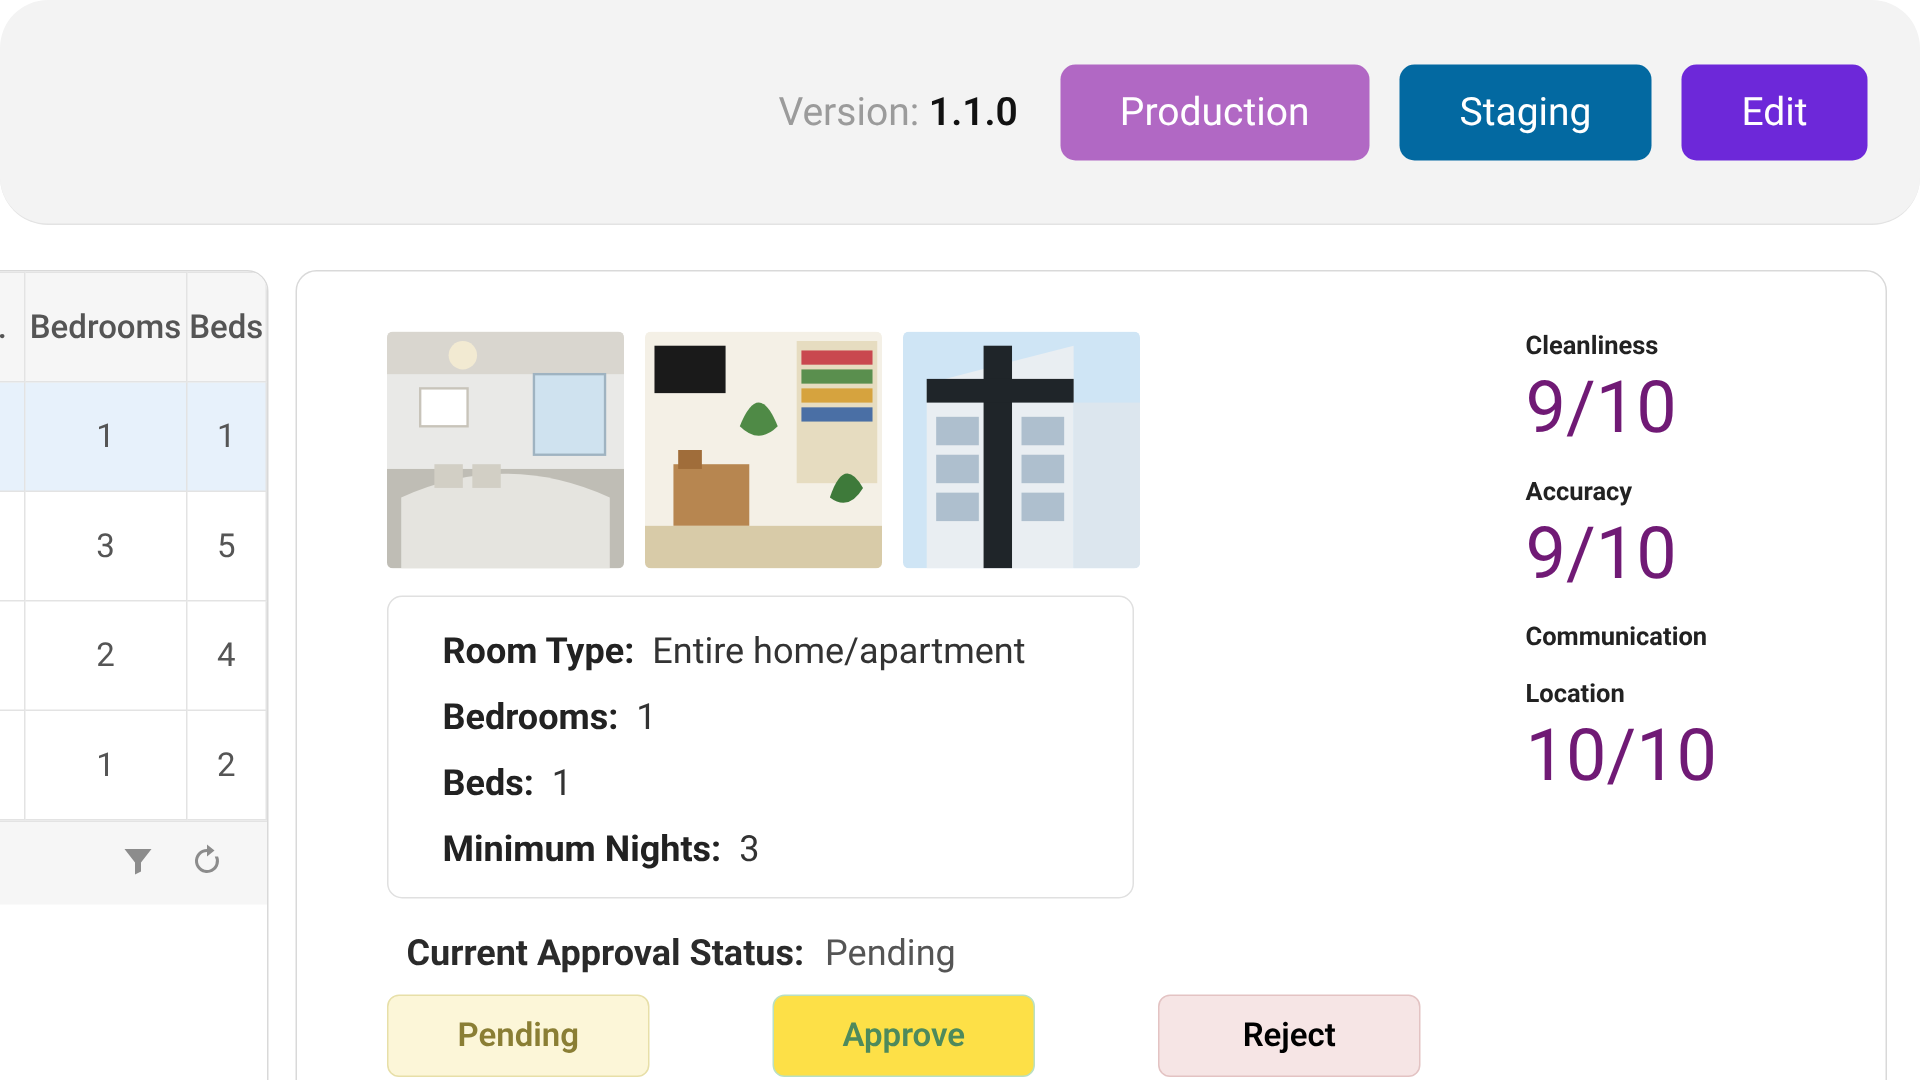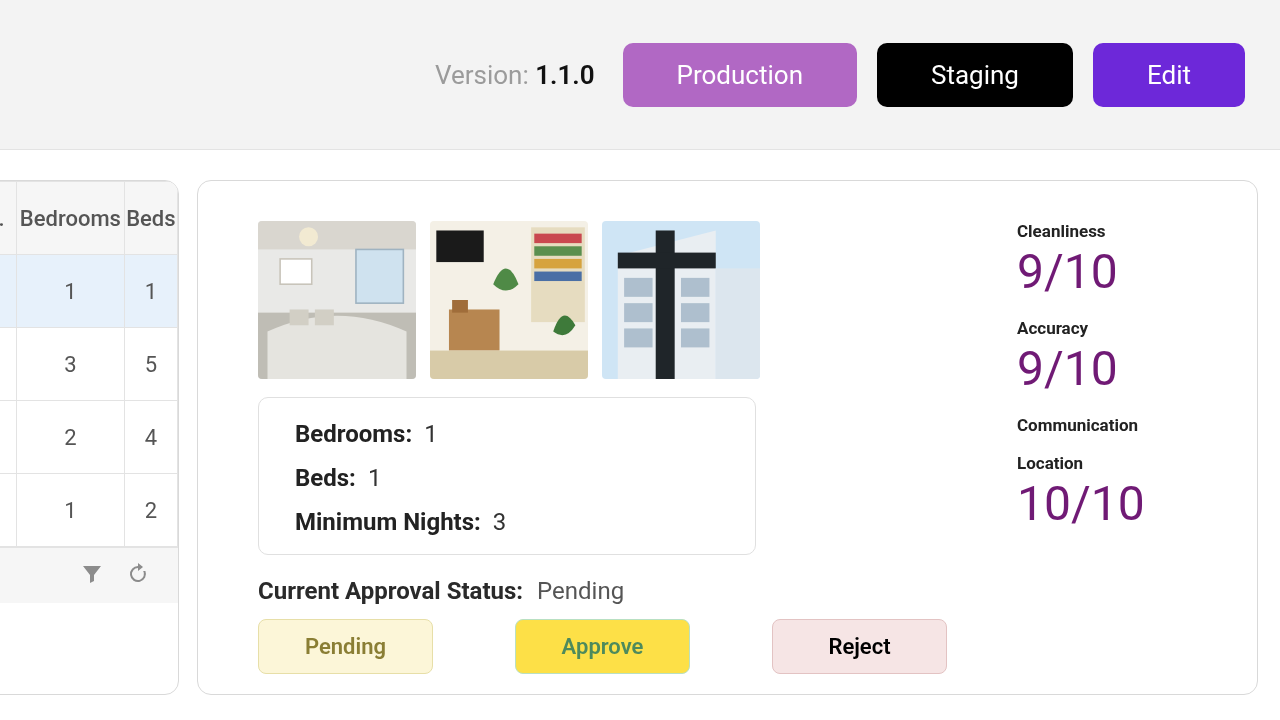--- a/index.html
+++ b/index.html
@@ -13,41 +13,42 @@
   
   .header {
     height: 150px;
     background: #f3f3f3;
     border-bottom: 1px solid #e3e3e3;
     display: flex;
     align-items: center;
     justify-content: flex-end;
     padding-right: 35px;
     gap: 20px;
+    border-radius: 32px;
   }
   .version {
     font-size: 26px;
     color: #9b9b9b;
     margin-right: 8px;
   }
   .version .num {
     color: #111;
     font-weight: 600;
   }
   .hbtn {
     font-size: 26px;
     color: #fff;
     border: none;
     border-radius: 10px;
-    padding: 17px 54px;
+    padding: 17px 40px;
     cursor: pointer;
     font-family: inherit;
   }
   .hbtn.production { background: #b168c4; }
-  .hbtn.staging    { background: #000000; }
+  .hbtn.staging    { background: #0369a1; }
   .hbtn.edit       { background: #6d28d9; }
 
   
   .main {
     display: flex;
     gap: 18px;
     padding-top: 30px;
   }
 
   
@@ -115,21 +116,21 @@
     color: #222;
     width: 498px;
   }
   .info-row { display: flex; gap: 12px; margin-bottom: 16px; }
   .info-row:last-child { margin-bottom: 0; }
   .info-row .k { font-weight: 700; }
   .info-row .v { color: #333; }
 
   .status-line {
     font-size: 24px;
-    margin: 22px 0 14px 0;
+    margin: 22px 0 14px 13px;
     display: flex; gap: 14px;
   }
   .status-line .k { font-weight: 700; }
   .status-line .v { color: #555; }
 
   .actions { display: flex; gap: 82px; }
   .abtn {
     font-size: 22px;
     width: 175px;
     padding: 14px 0;
@@ -259,20 +260,24 @@
             <rect x="50" y="36" width="18" height="12" fill="#aebfce"></rect>
             <rect x="50" y="52" width="18" height="12" fill="#aebfce"></rect>
             <rect x="50" y="68" width="18" height="12" fill="#aebfce"></rect>
             <rect x="72" y="30" width="28" height="70" fill="#dce6ee"></rect>
           </svg>
         </div>
       </div>
 
       <div class="info-box">
         <div class="info-row">
+          <span class="k">Room Type:</span>
+          <span class="v">Entire home/apartment</span>
+        </div>
+        <div class="info-row">
           <span class="k">Bedrooms:</span>
           <span class="v">1</span>
         </div>
         <div class="info-row">
           <span class="k">Beds:</span>
           <span class="v">1</span>
         </div>
         <div class="info-row">
           <span class="k">Minimum Nights:</span>
           <span class="v">3</span>

